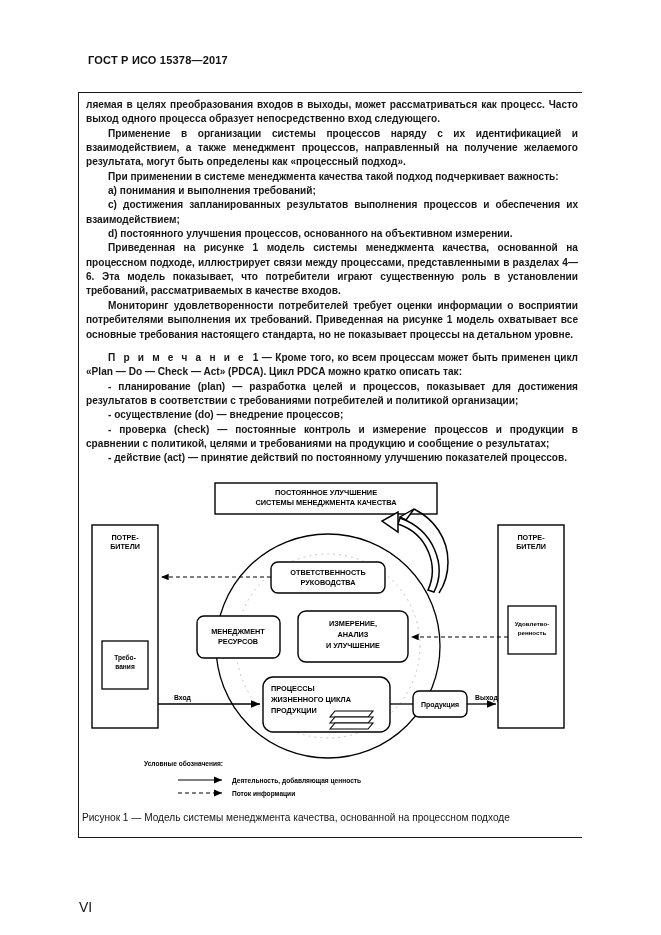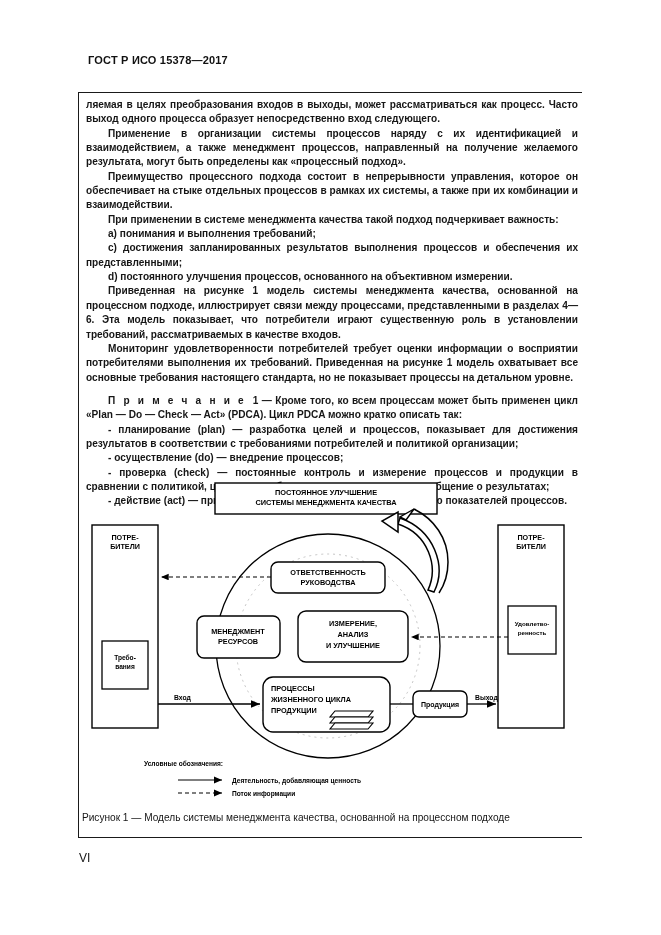--- a/index.html
+++ b/index.html
@@ -101,44 +101,43 @@
     top: 338px;
     width: 492px;
     font-size: 10.1px;
     color: #161616;
   }
 
   
   .folio {
     position: absolute;
     left: 79px;
-    top: 851px;
-    font-size: 12px;
+    top: 899px;
+    font-size: 14px;
     color: #161616;
   }
 
   
   .blk { font-family: "Liberation Sans", sans-serif; font-weight: bold; fill: #000; }
 </style>
 </head>
 <body>
 
 <div class="page">
 
   <div class="running-head">ГОСТ Р ИСО 15378—2017</div>
 
   <div class="frame"></div>
 
   <div class="body-text">
     <p class="noind">ляемая в целях преобразования входов в выходы, может рассматриваться как процесс. Часто выход одного процесса образует непосредственно вход следующего.</p>
     <p class="ind">Применение в организации системы процессов наряду с их идентификацией и взаимодействием, а также менеджмент процессов, направленный на получение желаемого результата, могут быть определены как «процессный подход».</p>
-    <p class="ind">Преимущество процессного подхода состоит в непрерывности управления, которое он обеспечивает на стыке отдельных процессов в рамках их системы, а также при их комбинации и взаимодействии.</p>
     <p class="ind">При применении в системе менеджмента качества такой подход подчеркивает важность:</p>
     <p class="ind">a) понимания и выполнения требований;</p>
-    <p class="ind">c) достижения запланированных результатов выполнения процессов и обеспечения их представленными;</p>
+    <p class="ind">c) достижения запланированных результатов выполнения процессов и обеспечения их взаимодействием;</p>
     <p class="ind">d) постоянного улучшения процессов, основанного на объективном измерении.</p>
     <p class="ind">Приведенная на рисунке 1 модель системы менеджмента качества, основанной на процессном подходе, иллюстрирует связи между процессами, представленными в разделах 4—6. Эта модель показывает, что потребители играют существенную роль в установлении требований, рассматриваемых в качестве входов.</p>
     <p class="ind">Мониторинг удовлетворенности потребителей требует оценки информации о восприятии потребителями выполнения их требований. Приведенная на рисунке 1 модель охватывает все основные требования настоящего стандарта, но не показывает процессы на детальном уровне.</p>
 
     <p class="ind note-block"><span class="note-lead">П р и м е ч а н и е</span>&nbsp; <span>1</span> <span>— Кроме того, ко всем процессам может быть применен цикл «Plan — Do — Check — Act» (PDCA). Цикл PDCA можно кратко описать так:</span></p>
     <p class="sub-item">- планирование (plan) — разработка целей и процессов, показывает для достижения результатов в соответствии с требованиями потребителей и политикой организации;</p>
     <p class="sub-item">- осуществление (do) — внедрение процессов;</p>
     <p class="sub-item">- проверка (check) — постоянные контроль и измерение процессов и продукции в сравнении с политикой, целями и требованиями на продукцию и сообщение о результатах;</p>
     <p class="sub-item">- действие (act) — принятие действий по постоянному улучшению показателей процессов.</p>
   </div>

